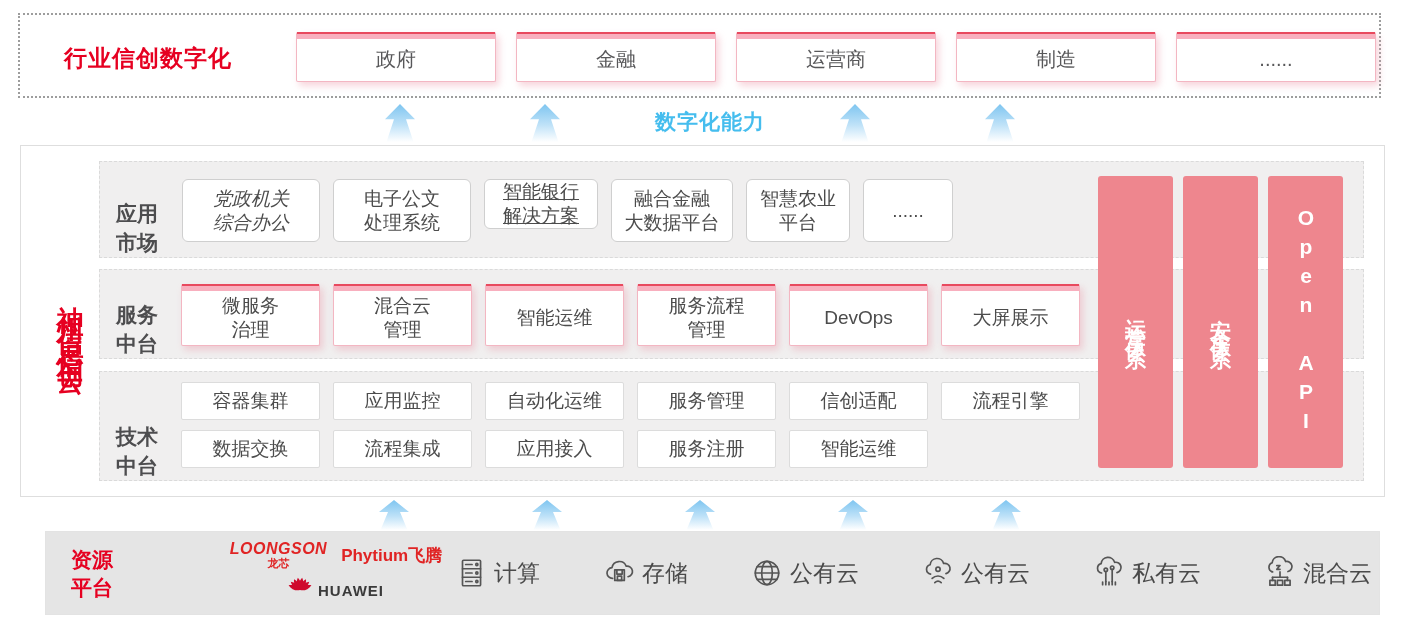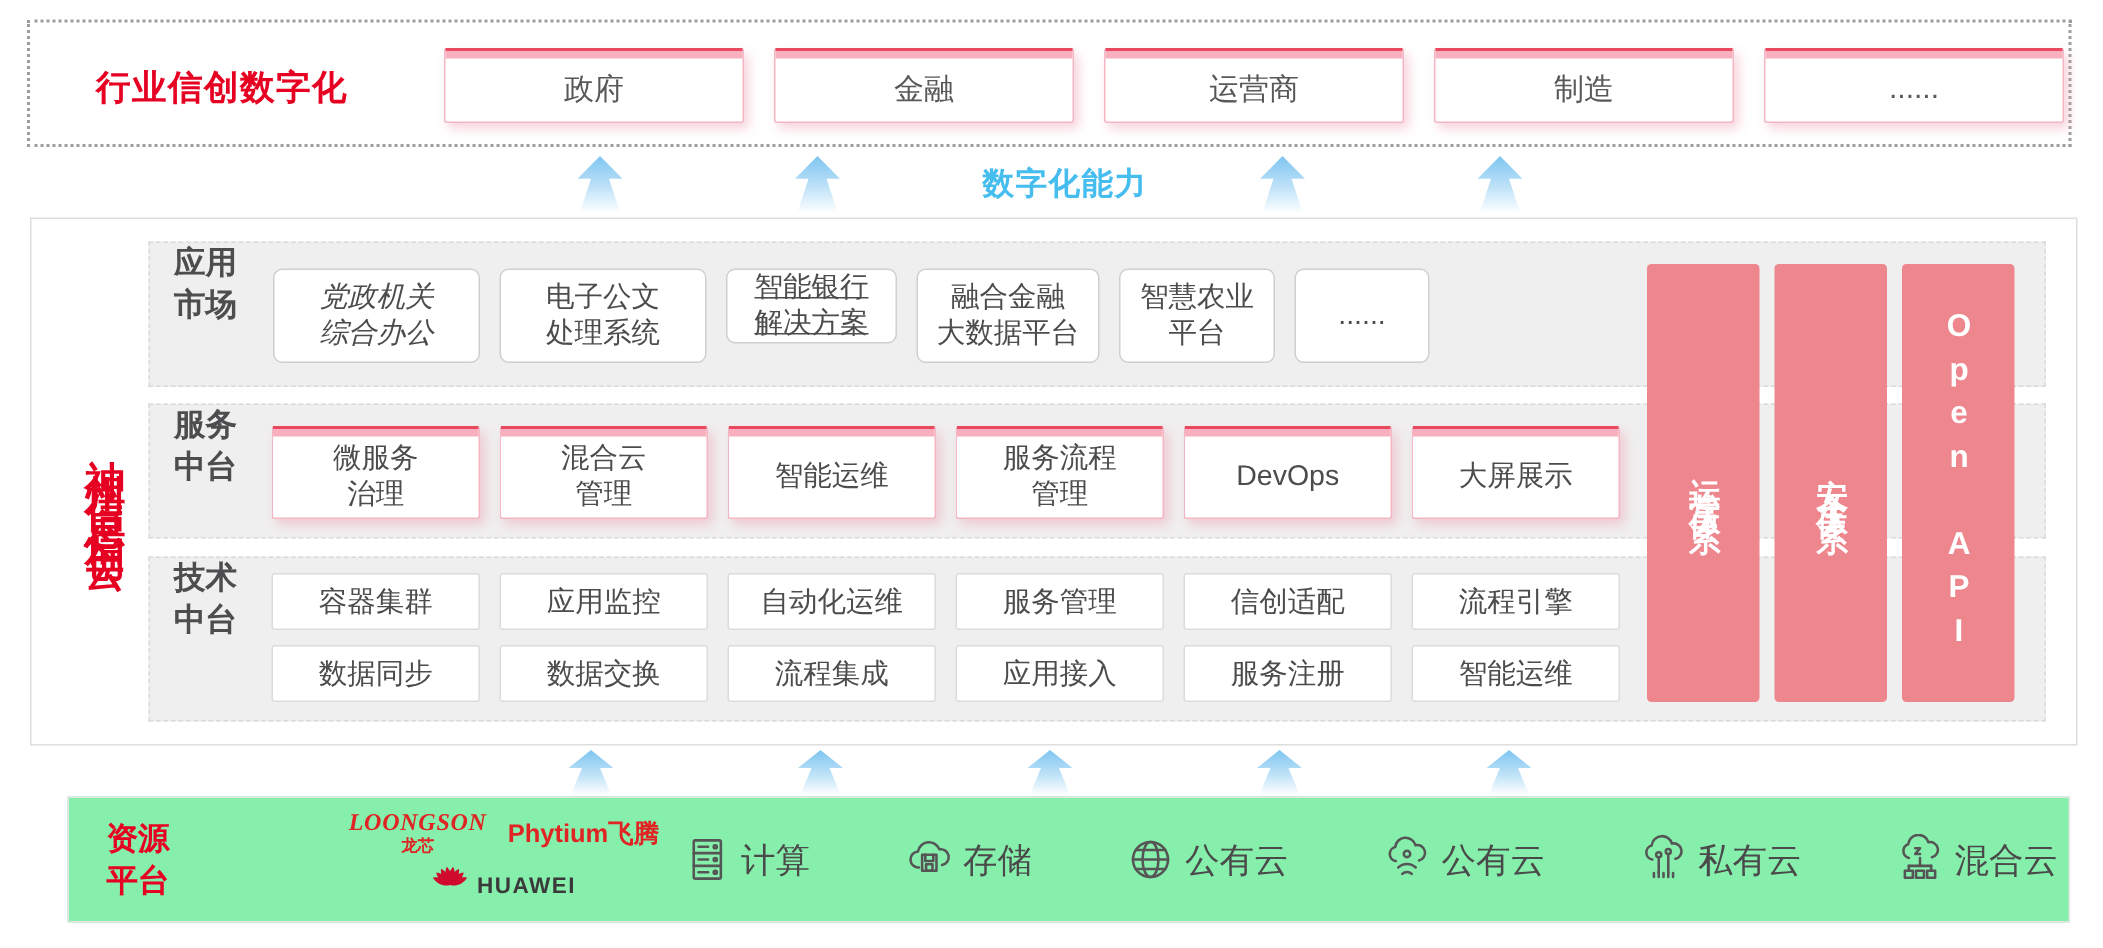--- a/index.html
+++ b/index.html
@@ -28,41 +28,41 @@
   
   .main-box{position:absolute;left:20px;top:145px;width:1365px;height:352px;
             border:1px solid #dedede;box-sizing:border-box;background:#fff;}
   .vtitle{position:absolute;left:20px;top:26px;height:300px;width:58px;
           display:flex;align-items:center;justify-content:center;
           writing-mode:vertical-rl;text-orientation:upright;
           font-size:27px;font-weight:bold;color:#e60021;letter-spacing:11px;}
   .gray-row{position:absolute;left:78px;width:1265px;background:#f0efef;
             border:1px dashed #dadada;box-sizing:border-box;}
   .row-label{position:absolute;left:16px;top:0;bottom:0;display:flex;flex-direction:column;
-             justify-content:flex-start;font-size:21px;font-weight:bold;color:#4d4d4f;line-height:1.35;}
+             justify-content:flex-end;font-size:21px;font-weight:bold;color:#4d4d4f;line-height:1.35;}
   .chips{position:absolute;display:flex;gap:13px;}
   .whitechip{background:#fff;border:1px solid #cfcfcf;border-radius:6px;display:flex;flex-direction:column;
              align-items:center;justify-content:center;font-size:19px;line-height:1.25;color:#4c4c4c;
              box-sizing:border-box;}
   .svc-chip{width:139px;height:62px;font-size:19px;line-height:1.25;color:#4c4c4c;padding-top:6px;}
   .techchip{background:#fff;border:1px solid #dcdcdc;border-radius:2px;display:flex;align-items:center;
             justify-content:center;width:139px;height:38px;font-size:19px;color:#4c4c4c;box-sizing:border-box;}
   .pillar{position:absolute;top:30px;width:75px;height:292px;background:#ee868e;border-radius:3px;
           display:flex;align-items:center;justify-content:center;}
   .pillar span{writing-mode:vertical-rl;text-orientation:upright;color:#fff;font-weight:bold;
           font-size:21px;letter-spacing:10px;}
 
   
-  .bottom-box{position:absolute;left:45px;top:531px;width:1335px;height:84px;background:#86efac;
+  .bottom-box{position:absolute;left:45px;top:531px;width:1335px;height:84px;background:#e5e5e5;
               border:1px solid #e3e3e3;box-sizing:border-box;}
   .res-title{position:absolute;left:25px;top:14px;font-size:21px;font-weight:bold;color:#e60021;line-height:1.35;}
   .vendors{position:absolute;left:160px;top:8px;width:260px;display:flex;flex-direction:column;align-items:center;}
   .vendor-row{display:flex;align-items:center;gap:14px;}
   .loongson{display:flex;flex-direction:column;align-items:center;color:#e02424;}
-  .loongson .en{font-style:italic;font-weight:bold;font-size:16px;letter-spacing:.5px;font-family:Liberation Serif, serif;}
+  .loongson .en{font-style:italic;font-weight:bold;font-size:16px;letter-spacing:.5px;}
   .loongson .cn{font-size:11px;font-weight:bold;margin-top:-2px;}
   .phytium{color:#e02424;font-weight:bold;font-size:17px;}
   .huawei{display:flex;align-items:flex-end;gap:6px;margin-top:4px;}
   .huawei .hw-name{font-size:15px;font-weight:bold;color:#3a3a3a;letter-spacing:1px;}
   .res-items{position:absolute;left:408px;top:0;height:100%;display:flex;align-items:center;gap:62px;}
   .res-item{display:flex;align-items:center;gap:6px;}
   .res-item svg{stroke:#555;fill:none;stroke-width:1.6;stroke-linecap:round;stroke-linejoin:round;}
   .res-item .lbl{font-size:23px;color:#4a4a4a;}
 </style>
 </head>
@@ -181,23 +181,20 @@
             <span>服务管理</span>
           </div>
         <div class="techchip">
             <span>信创适配</span>
           </div>
         <div class="techchip">
             <span>流程引擎</span>
           </div>
       </div>
       <div class="chips" style="left:81px;top:58px;">
-        <div class="techchip">
-            <span>数据同步</span>
-          </div>
         <div class="techchip">
             <span>数据交换</span>
           </div>
         <div class="techchip">
             <span>流程集成</span>
           </div>
         <div class="techchip">
             <span>应用接入</span>
           </div>
         <div class="techchip">

